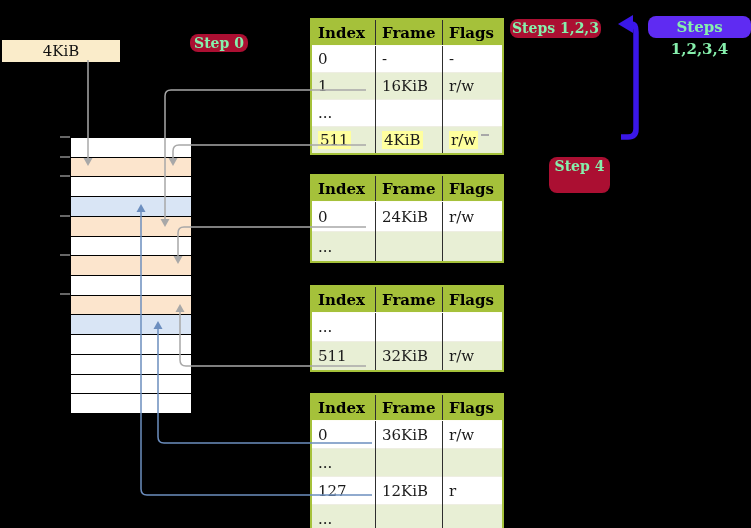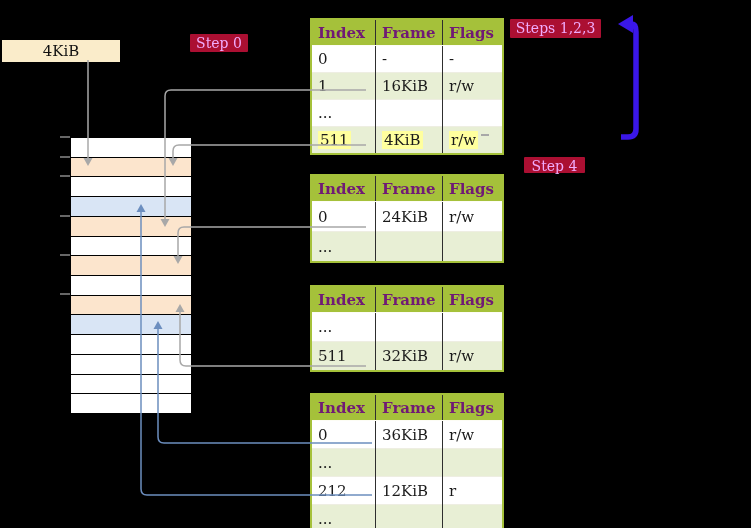--- a/index.html
+++ b/index.html
@@ -4,41 +4,41 @@
 <style>
   html,body{margin:0;padding:0;background:#000;}
   #canvas{position:relative;width:751px;height:528px;background:#000;overflow:hidden;
           font-family:"DejaVu Serif","Liberation Serif",serif;}
 
   
   .addr-label{position:absolute;left:2px;top:40px;width:118px;height:22px;background:#faecca;
               color:#111;font-size:15px;text-align:center;line-height:22px;}
 
   
-  .badge{position:absolute;color:#f0abfc;font-size:14px;text-align:center;border-radius:1px;}
+  .badge{position:absolute;color:#86efac;font-size:14px;text-align:center;border-radius:8px;font-weight:bold;}
   .badge.red{background:#ab0f32;}
   .badge.purple{background:#5f2bf2;}
   #badge-step0{left:190px;top:34px;width:58px;height:18px;line-height:18px;}
   #badge-steps123{left:510px;top:19px;width:91px;height:19px;line-height:19px;}
   #badge-steps1234{left:648px;top:16px;width:103px;height:22px;line-height:22px;font-size:15px;}
-  #badge-step4{left:524px;top:157px;width:61px;height:16px;line-height:18px;text-align:center;}
+  #badge-step4{left:549px;top:157px;width:61px;height:36px;line-height:18px;text-align:center;}
 
   
   #memory-column{position:absolute;left:70px;top:137px;width:120px;height:275px;
                  border:1px solid #000;background:#fff;display:flex;flex-direction:column;}
   .mem-row{flex:1;border-top:1px solid #000;}
   .mem-row:first-child{border-top:none;}
   .mem-row[data-color="white"]{background:#ffffff;}
   .mem-row[data-color="peach"]{background:#fce5cd;}
   .mem-row[data-color="blue"]{background:#d9e5f5;}
 
   
   table.ptable{position:absolute;left:310px;width:170px;border-collapse:collapse;
                table-layout:fixed;border:2px solid #a5c13a;background:#fff;}
-  table.ptable th{background:#a5c13a;color:#701a75;font-weight:bold;font-size:15px;
+  table.ptable th{background:#a5c13a;color:#000000;font-weight:bold;font-size:15px;
                   text-align:left;padding:2px 0 2px 6px;border-bottom:1px solid #fdfdf5;}
   table.ptable td{font-size:15px;color:#1a1a1a;padding:0 0 0 6px;vertical-align:middle;}
   table.ptable th + th, table.ptable td + td{border-left:1px solid #2e2e2e;}
   table.ptable tbody tr + tr td{border-top:1px solid #eeeee2;}
   .c1{width:57px;} .c2{width:60px;margin-left:12px;} .c3{width:53px;margin-top:36px;}
   .t1 td{height:26px;} .t2 td{height:29px;} .t3 td{height:28px;} .t4 td{height:27px;}
   .t1 th,.t2 th,.t3 th,.t4 th{height:21px;}
   tr.greenrow td{background:#e8efd5;}
   .hl{background:#ffff9e;padding:0 2px;}
 
@@ -46,20 +46,21 @@
 </style>
 </head>
 <body>
 
 <div id="canvas">
 
   <div class="addr-label">4KiB</div>
 
   <div class="badge red" id="badge-step0">Step 0</div>
   <div class="badge red" id="badge-steps123">Steps 1,2,3</div>
+  <div class="badge purple" id="badge-steps1234">Steps 1,2,3,4</div>
   <div class="badge red" id="badge-step4">Step 4</div>
 
   <div id="memory-column">
     <div class="mem-row" data-color="white"></div>
     <div class="mem-row" data-color="peach"></div>
     <div class="mem-row" data-color="white"></div>
     <div class="mem-row" data-color="blue"></div>
     <div class="mem-row" data-color="peach"></div>
     <div class="mem-row" data-color="white"></div>
     <div class="mem-row" data-color="peach"></div>
@@ -161,21 +162,21 @@
         <td>0</td>
         <td>36KiB</td>
         <td>r/w</td>
         </tr>
       <tr class="greenrow">
         <td>...</td>
         <td></td>
         <td></td>
         </tr>
       <tr>
-        <td>212</td>
+        <td>127</td>
         <td>12KiB</td>
         <td>r</td>
         </tr>
       <tr class="greenrow">
         <td>...</td>
         <td></td>
         <td></td>
         </tr>
     </tbody>
   </table>

